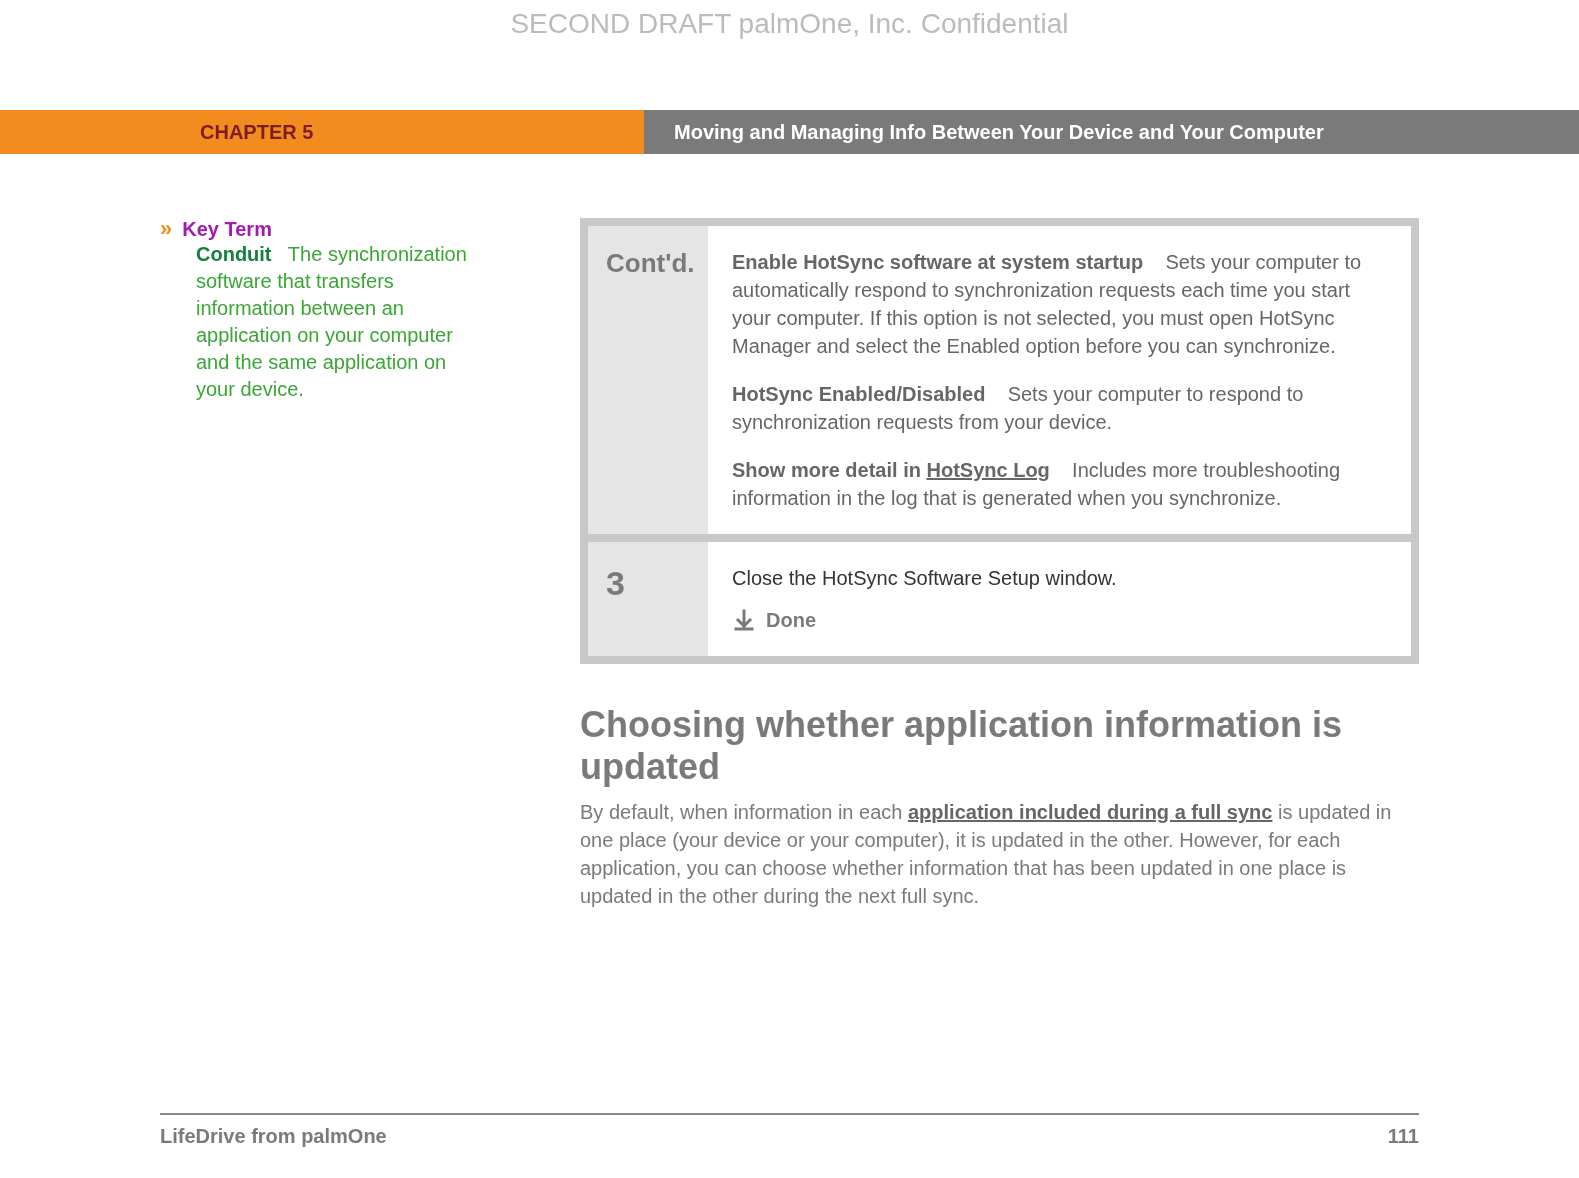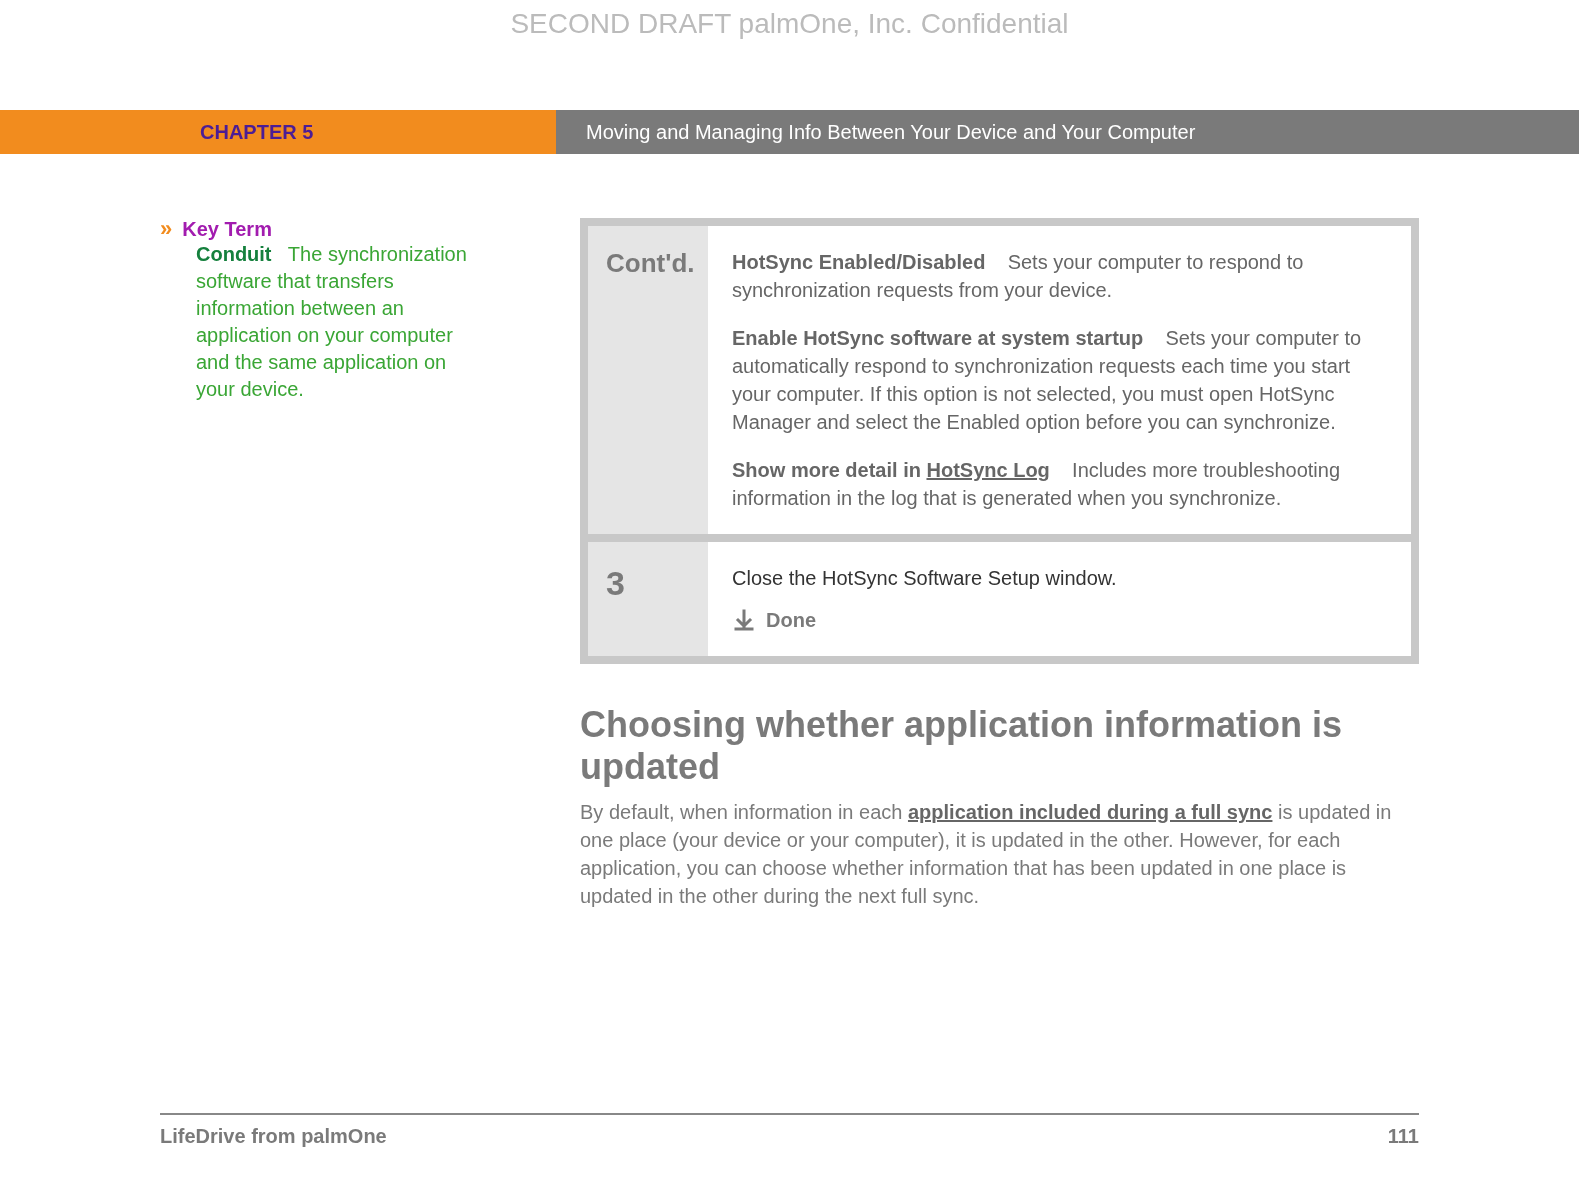--- a/index.html
+++ b/index.html
@@ -28,33 +28,33 @@
   .header-bars {
     position: absolute;
     top: 110px;
     left: 0;
     right: 0;
     height: 44px;
     display: flex;
   }
   .chapter-bar {
     background: #f28c1e;
-    color: #4c1d95;
+    color: #7f1d1d;
     font-weight: bold;
     font-size: 20px;
     display: flex;
     align-items: center;
     padding-left: 200px;
-    width: 556px;
+    width: 644px;
     box-sizing: border-box;
   }
   .title-bar {
     background: #7a7a7a;
     color: #fff;
-    font-weight: normal;
+    font-weight: bold;
     font-size: 20px;
     display: flex;
     align-items: center;
     padding-left: 30px;
     flex: 1;
   }
   .content-row {
     position: absolute;
     top: 218px;
     left: 160px;
@@ -210,28 +210,28 @@
     </div>
 
     <div class="main-col">
 
       <div class="step-box">
 
         <div class="step-row">
           <div class="step-cell-left">Cont'd.</div>
           <div class="step-cell-right">
             <p>
+              <span class="b">Enable HotSync software at system startup</span>
+              <span>&nbsp;&nbsp;</span>
+              <span>Sets your computer to automatically respond to synchronization requests each time you start your computer. If this option is not selected, you must open HotSync Manager and select the Enabled option before you can synchronize.</span>
+            </p>
+            <p>
               <span class="b">HotSync Enabled/Disabled</span>
               <span>&nbsp;&nbsp;</span>
               <span>Sets your computer to respond to synchronization requests from your device.</span>
-            </p>
-            <p>
-              <span class="b">Enable HotSync software at system startup</span>
-              <span>&nbsp;&nbsp;</span>
-              <span>Sets your computer to automatically respond to synchronization requests each time you start your computer. If this option is not selected, you must open HotSync Manager and select the Enabled option before you can synchronize.</span>
             </p>
             <p>
               <span class="b">Show more detail in </span><span class="ulink">HotSync Log</span>
               <span>&nbsp;&nbsp;</span>
               <span>Includes more troubleshooting information in the log that is generated when you synchronize.</span>
             </p>
           </div>
         </div>
 
         <div class="step-row">

